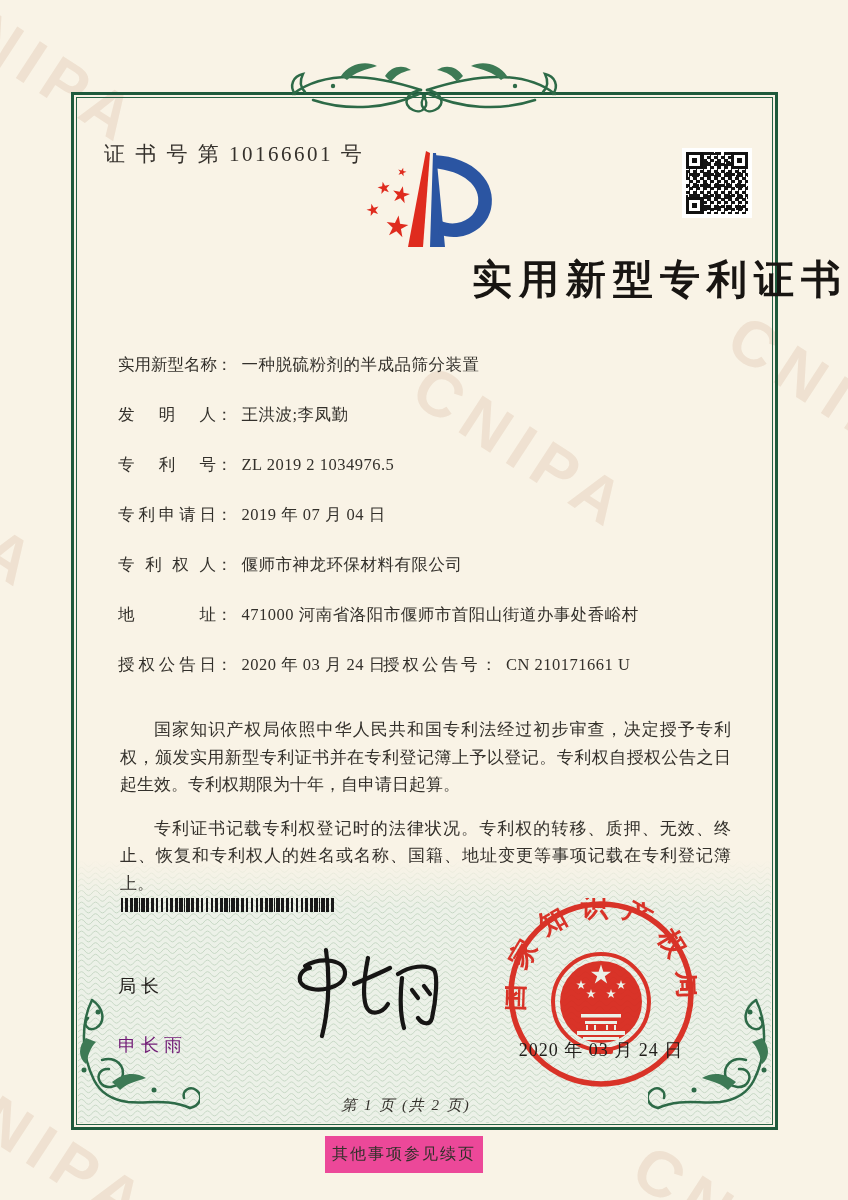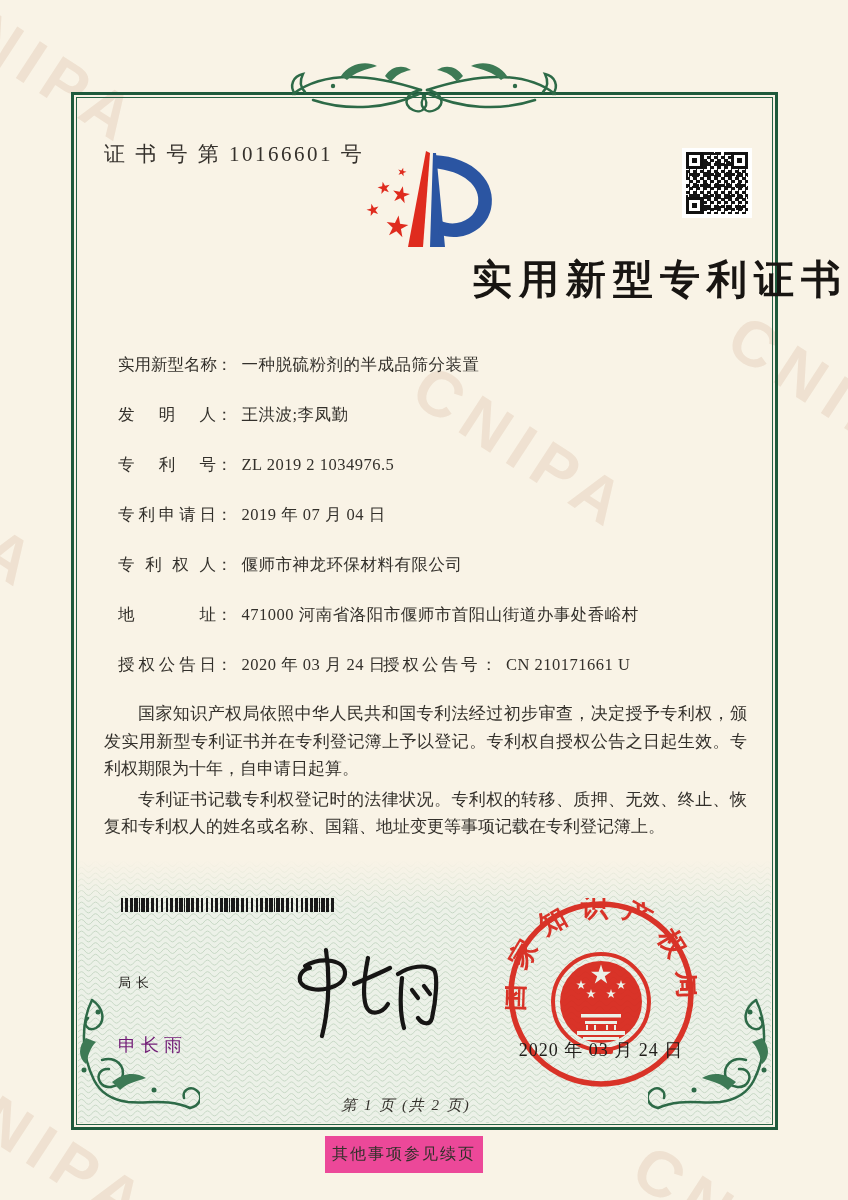--- a/index.html
+++ b/index.html
@@ -35,28 +35,28 @@
   
   .fields{left:118px;top:354px;width:625px;font-size:16.5px;color:#33302b;}
   .frow{height:50px;white-space:nowrap;position:relative;}
   .flabel{display:inline-block;width:98px;text-align:justify;text-align-last:justify;vertical-align:top;}
   .fcolon{margin-right:9px;}
   .fvalue{letter-spacing:0.5px;}
   .grant{position:absolute;left:265px;top:0;}
   .grant .glabel{letter-spacing:3px;}
   
   .paras{left:104px;top:700px;width:643px;font-size:17px;line-height:27.5px;text-align:justify;color:#33302b;}
-  .paras p{margin:0;text-indent:2em;}
+  .paras p{margin:16px;text-indent:2em;}
   .paras p + p{margin-top:3px;}
   
   .barcode{left:121px;top:898px;width:215px;height:14px;z-index:3;
     background:
       repeating-linear-gradient(90deg,#181818 0 2px,rgba(255,255,255,0) 2px 5px),
       repeating-linear-gradient(90deg,#181818 0 1px,rgba(255,255,255,0) 1px 4px,#181818 4px 6px,rgba(255,255,255,0) 6px 9px);}
-  .role{left:118px;top:974px;font-size:13px;letter-spacing:5px;z-index:3;color:#23201d;}
+  .role{left:118px;top:974px;font-size:18px;letter-spacing:5px;z-index:3;color:#23201d;}
   .dirname{left:118px;top:1033px;font-size:18px;letter-spacing:5px;z-index:3;color:#701a75;}
   .sig{left:250px;top:944px;z-index:3;}
   .seal{left:505px;top:898px;z-index:3;opacity:0.94;}
   .seal-date{left:505px;top:1038px;width:192px;text-align:center;font-size:18px;
              letter-spacing:1px;color:#1f1d1a;z-index:4;}
   .pagenum{left:71px;top:1096px;width:670px;text-align:center;font-size:15px;letter-spacing:2px;color:#33302b;z-index:2;font-style:italic;}
   .note{left:325px;top:1136px;width:158px;text-align:center;background:#ec4899;
         padding:8px 0;font-size:16px;letter-spacing:2px;color:#33302b;}
   .orn{z-index:2;}
 </style>

